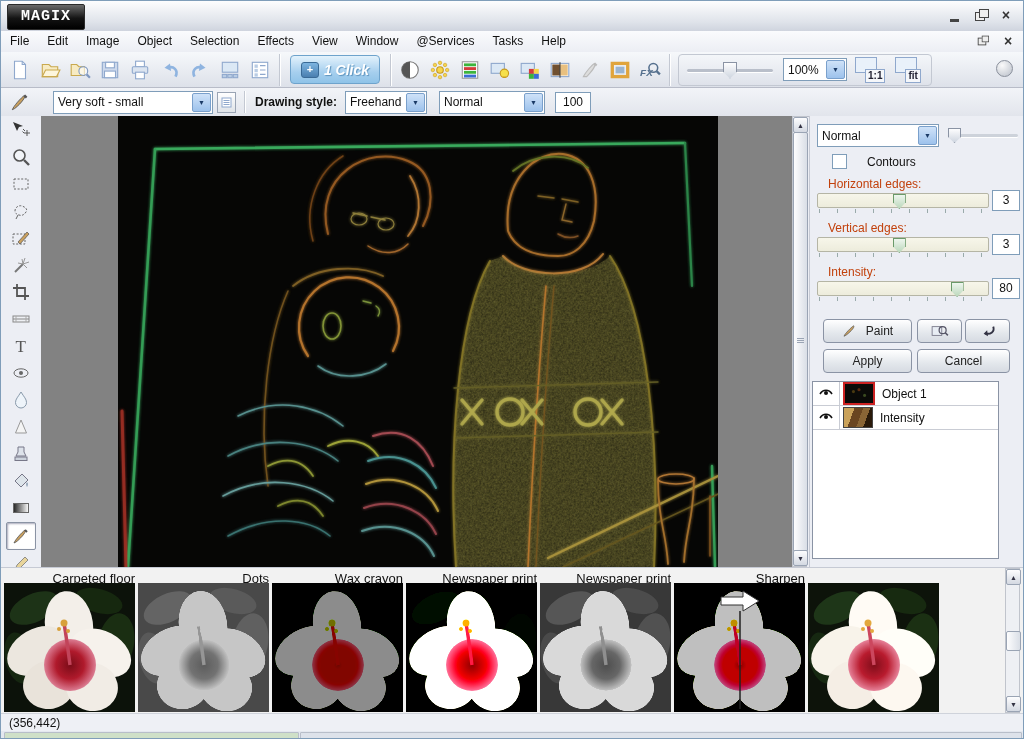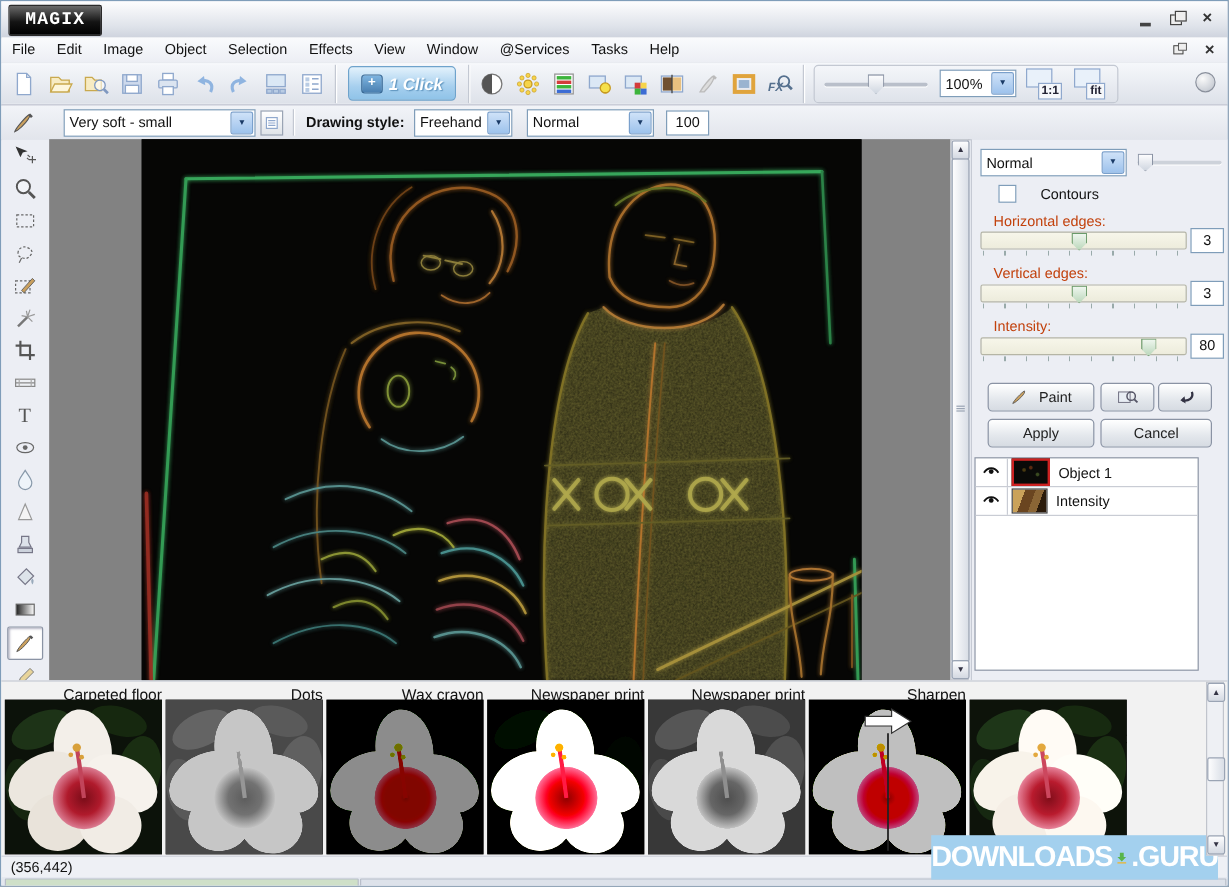--- a/index.html
+++ b/index.html
@@ -875,22 +875,14 @@
   </div>
 
   <div id="statusbar">
     <span id="coords">(356,442)</span>
   </div>
   <div id="bottom-strip">
     <div class="bs-cell" style="left:3px;width:293px;background:#cfe0c8;"></div>
     <div class="bs-cell" style="left:299px;width:720px;background:#dde2ea;"></div>
   </div>
 
-  <div id="watermark">
-    <span class="wm-text">DOWNLOADS</span>
-    <svg viewBox="0 0 24 24">
-      <path d="M8 1h8v9h5l-9 9-9-9h5z" fill="#58b54a"></path>
-      <path d="M3 21h18v2.5H3z" fill="#f0b429"></path>
-    </svg>
-    <span class="wm-text">.GURU</span>
-  </div>
 
 </div>
 
 </body></html>

